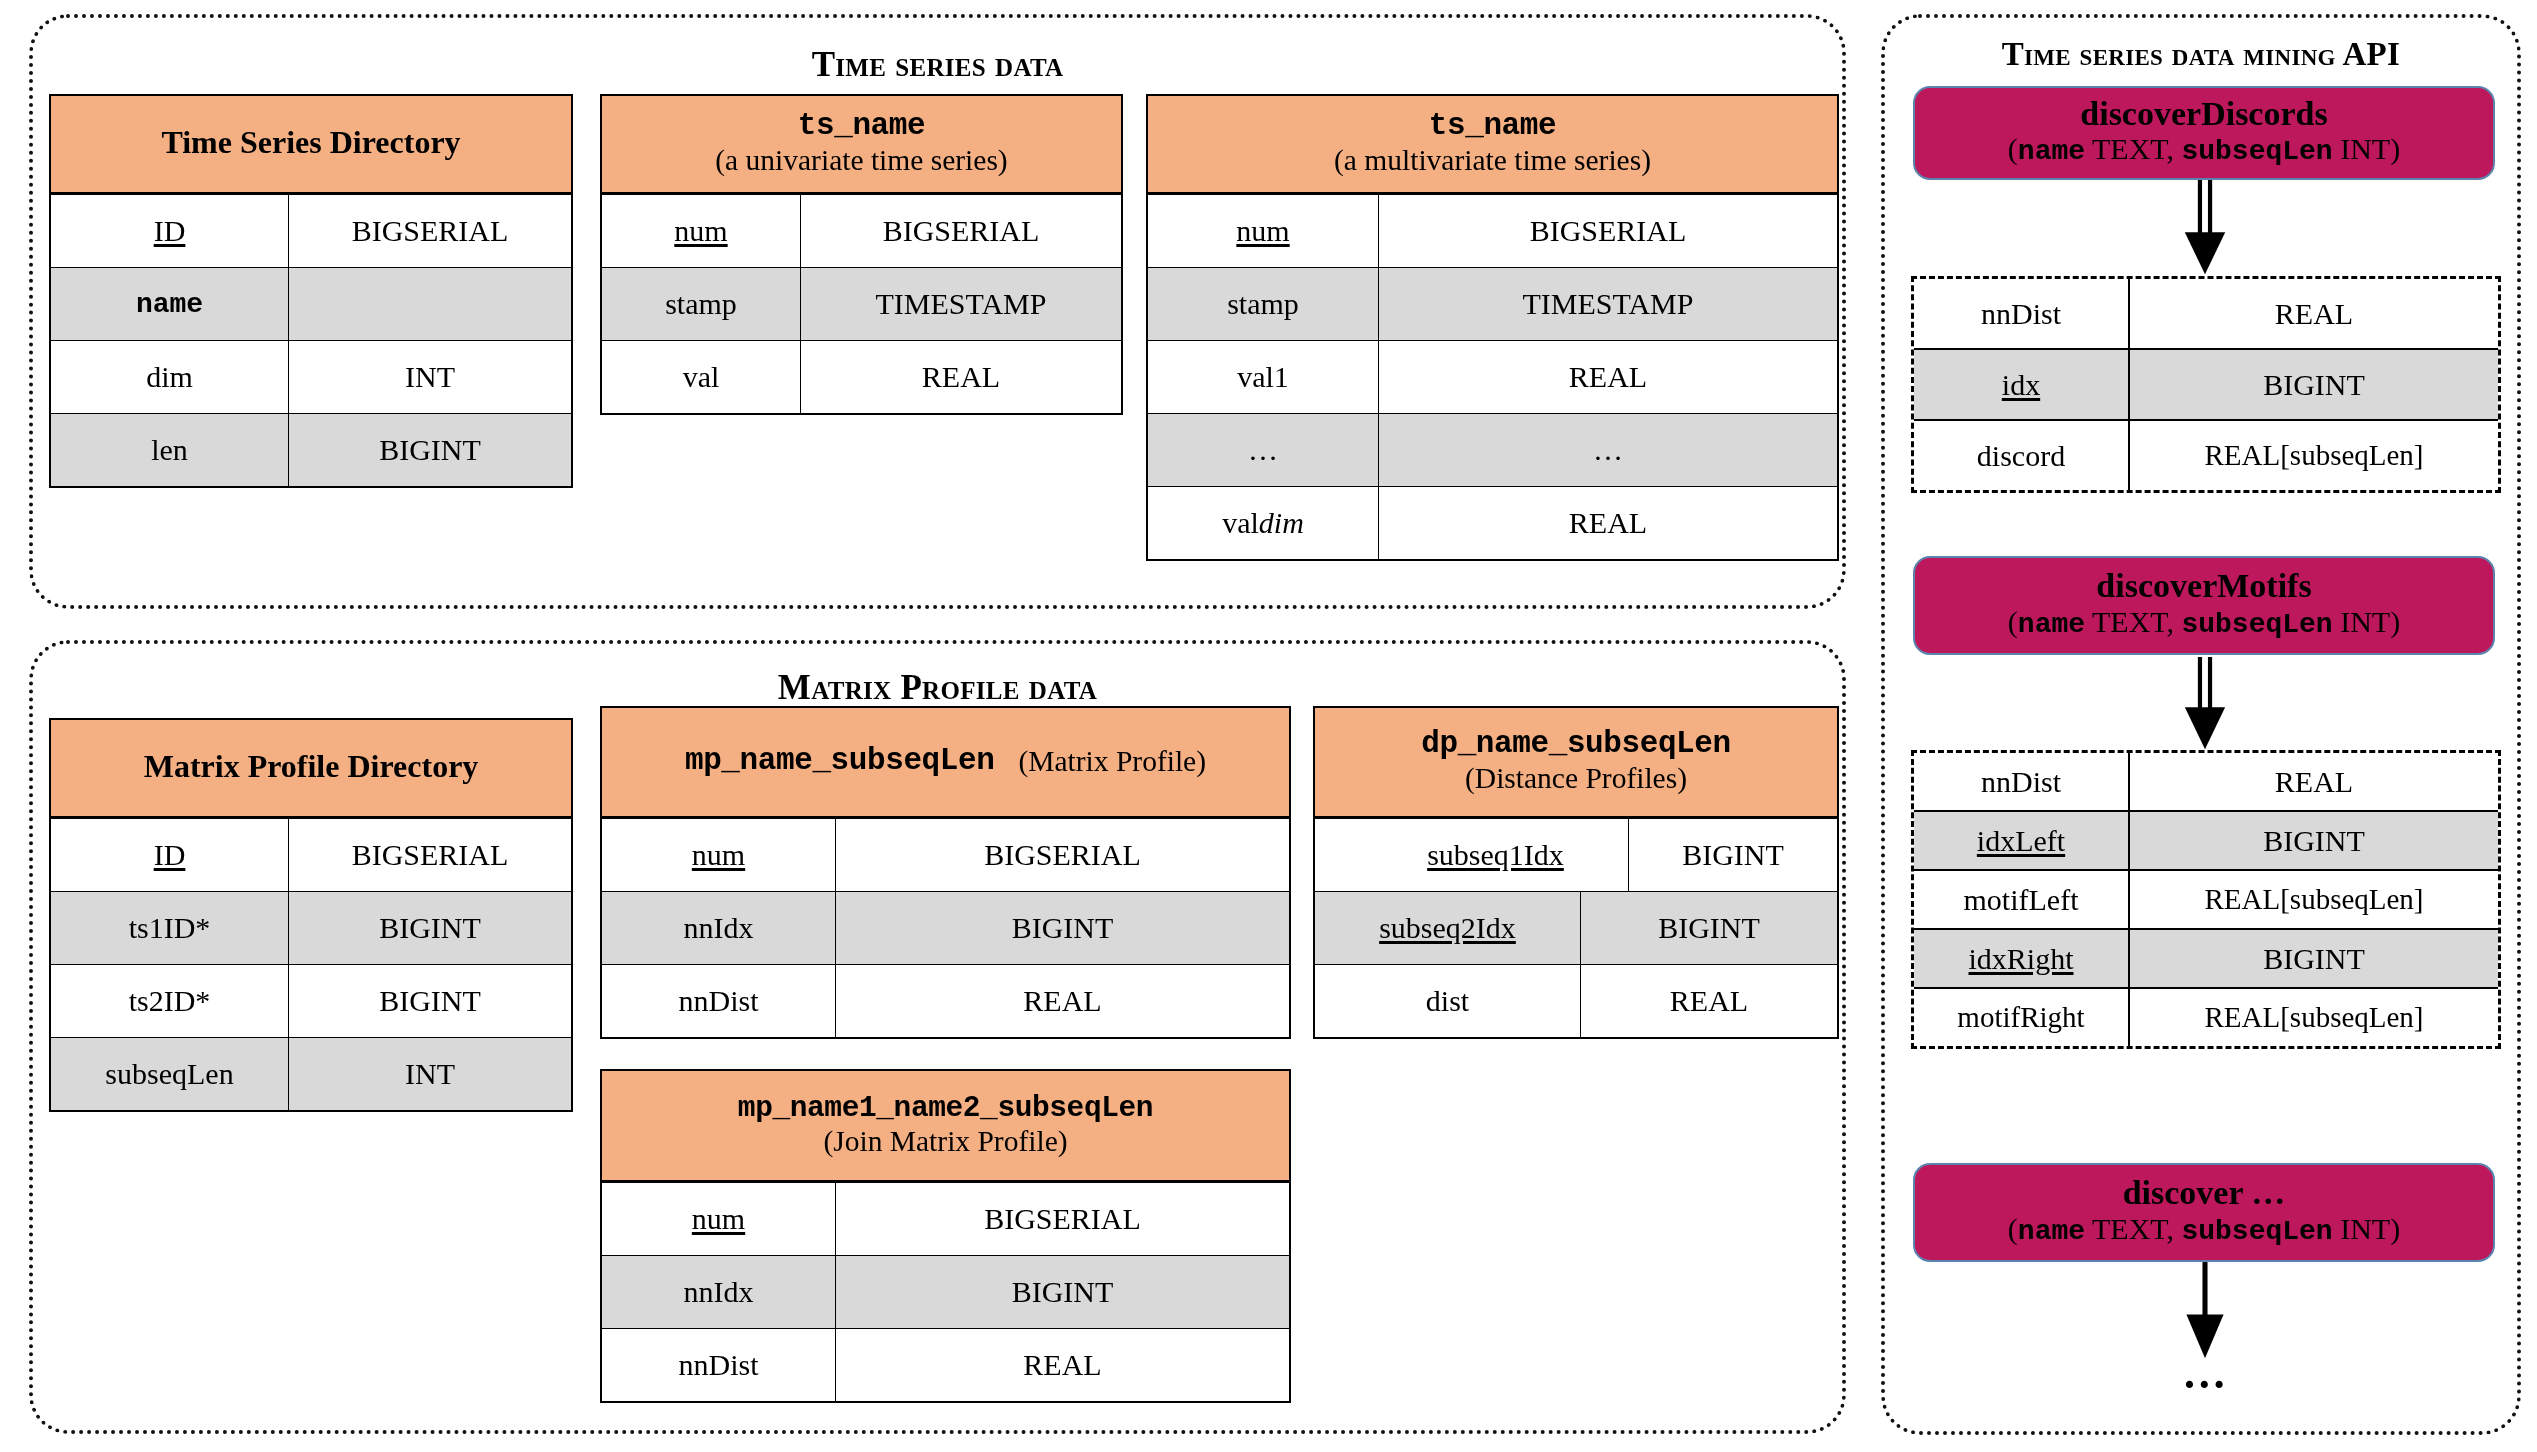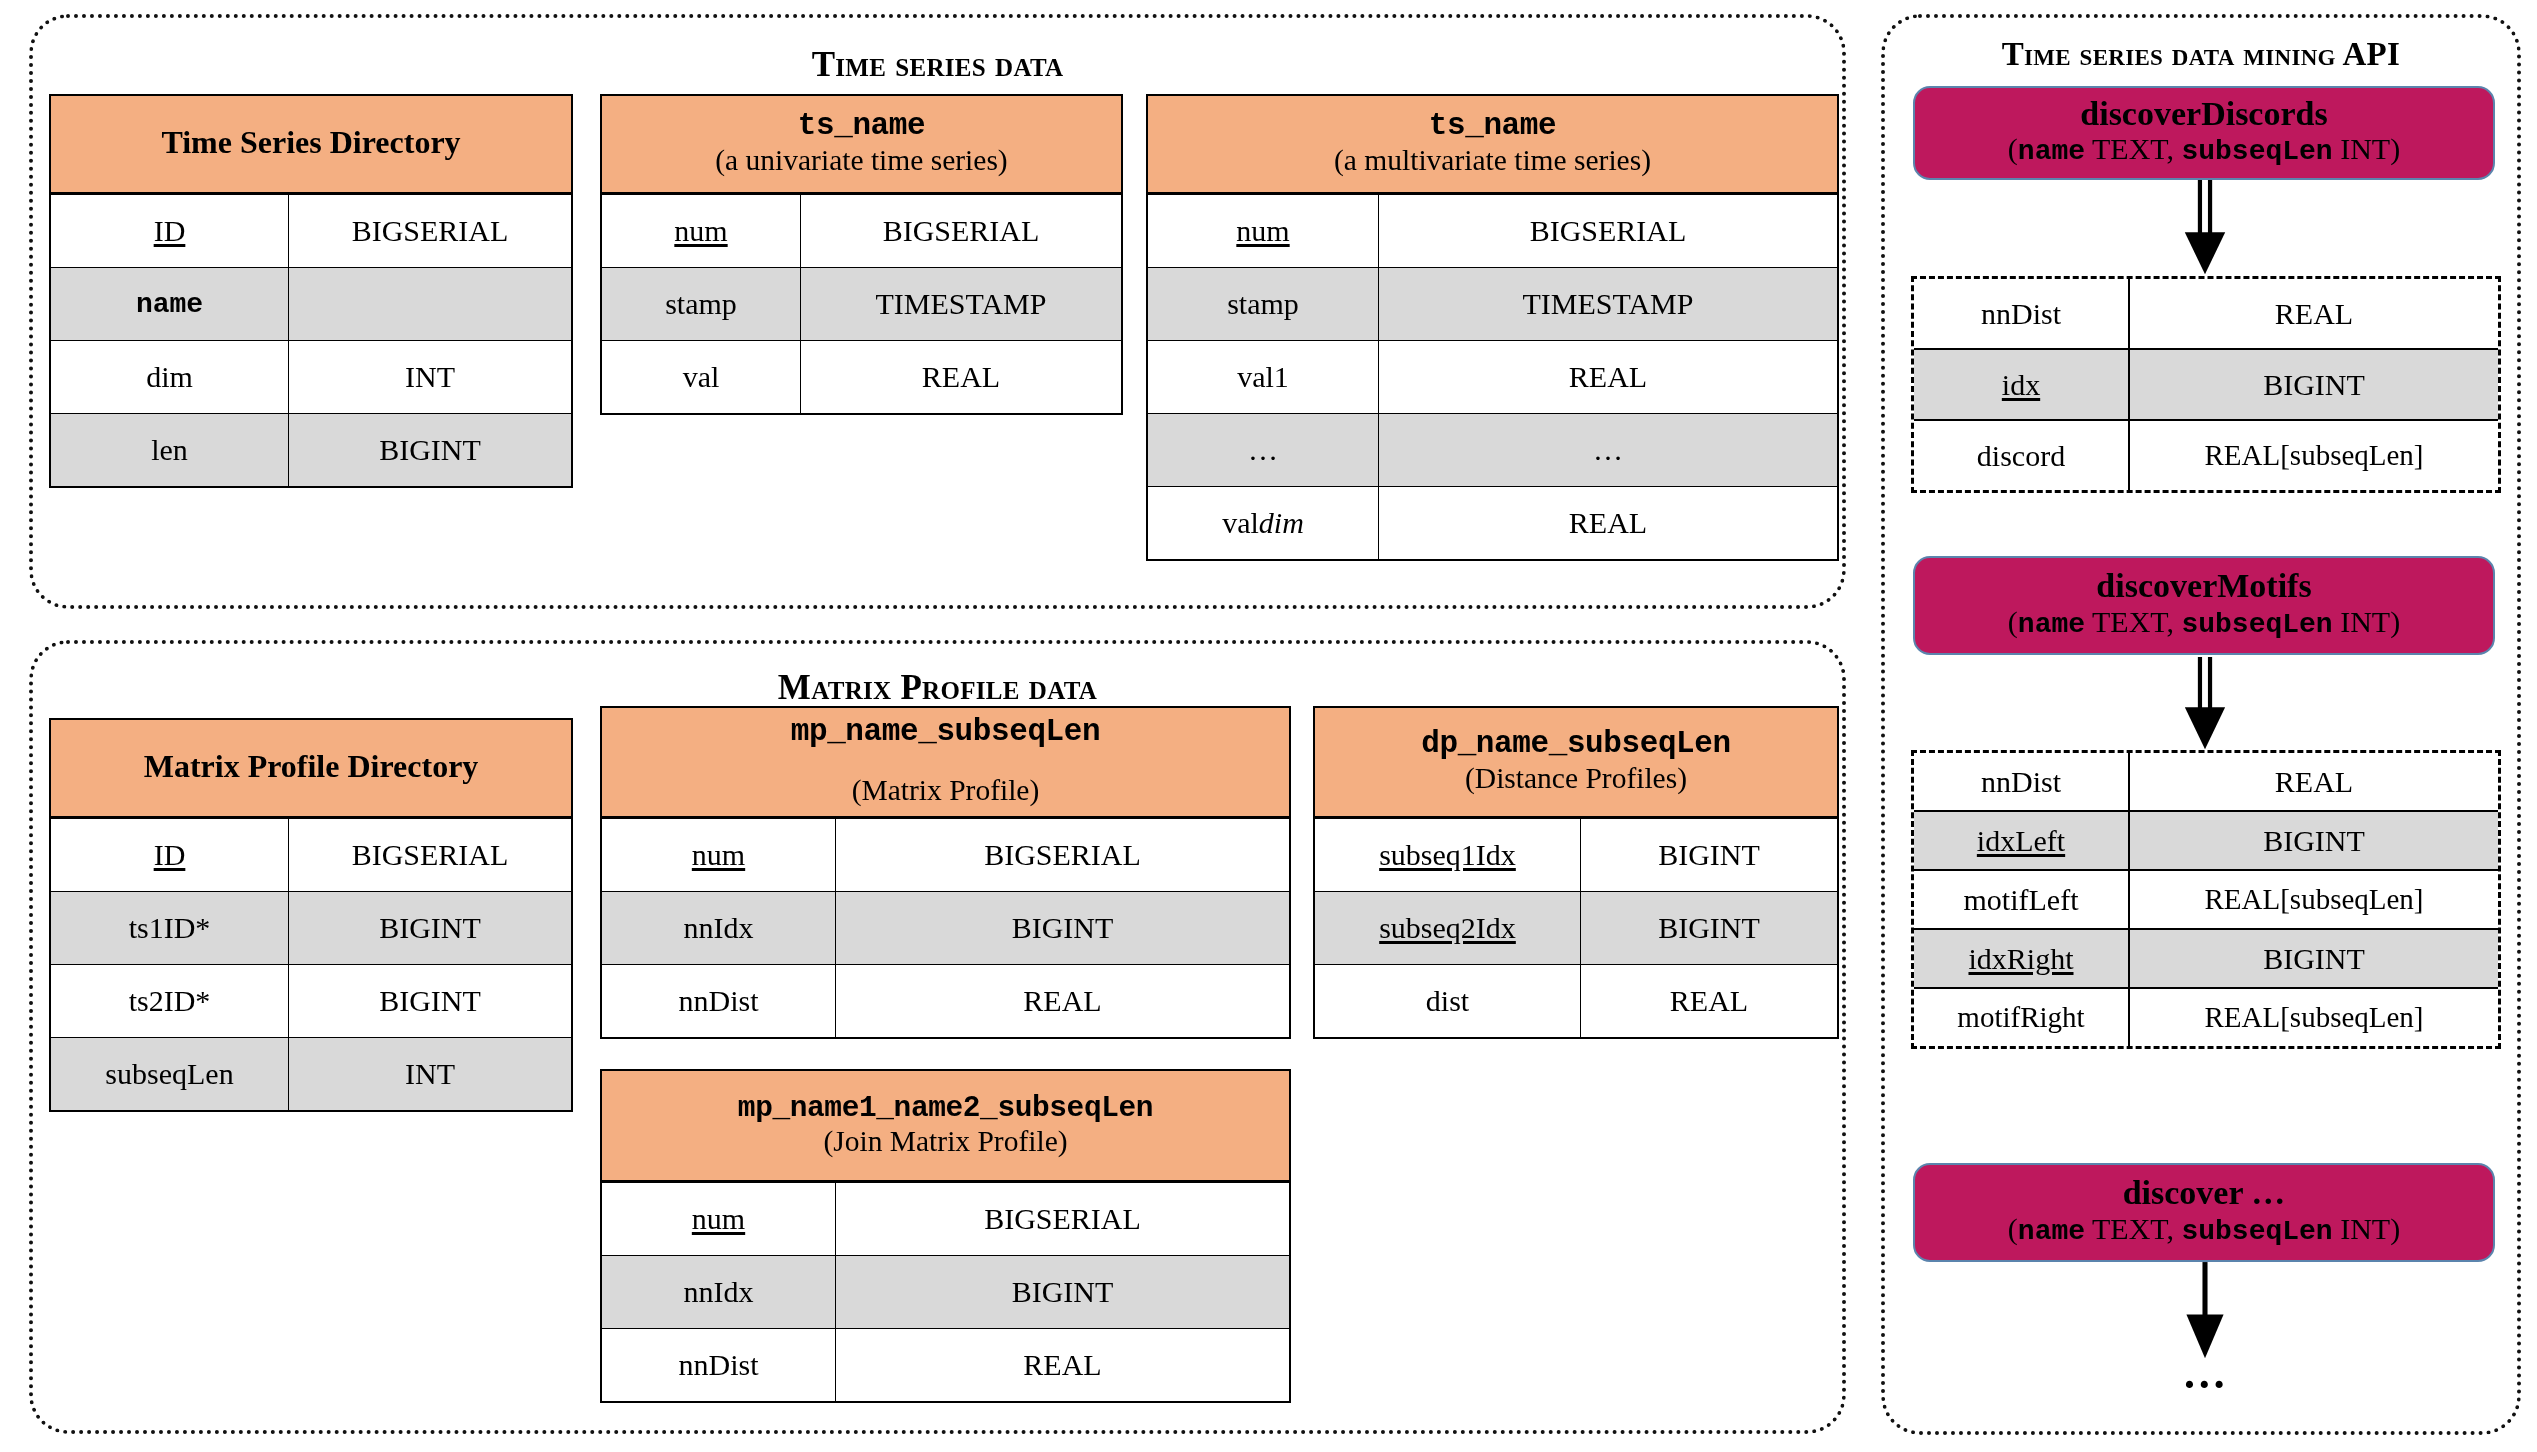--- a/index.html
+++ b/index.html
@@ -260,21 +260,21 @@
       <div class="cell attr" style="width:238px;">ts2ID*</div>
       <div class="cell" style="flex:1;">BIGINT</div>
     </div>
     <div class="row alt" style="height:72px;">
       <div class="cell attr" style="width:238px;">subseqLen</div>
       <div class="cell" style="flex:1;">INT</div>
     </div>
   </div>
 
   <div class="tbl" id="tbl-mp" style="left:600px;top:706px;width:691px;">
-    <div class="thead" style="height:93px;display:flex;flex-direction:column;align-items:center;justify-content:center;gap:24px;">
+    <div class="thead" style="height:93px;display:flex;flex-direction:row;align-items:center;justify-content:center;gap:24px;">
       <span class="tname">mp_name_subseqLen</span>
       <span class="tsub">(Matrix Profile)</span>
     </div>
     <div class="row" style="height:72px;">
       <div class="cell attr" style="width:234px;">
           <u>num</u>
         </div>
       <div class="cell" style="flex:1;">BIGSERIAL</div>
     </div>
     <div class="row alt" style="height:72px;">
@@ -285,21 +285,21 @@
       <div class="cell attr" style="width:234px;">nnDist</div>
       <div class="cell" style="flex:1;">REAL</div>
     </div>
   </div>
 
   <div class="tbl" id="tbl-dp" style="left:1313px;top:706px;width:526px;">
     <div class="thead" style="height:93px;display:flex;flex-direction:column;align-items:center;justify-content:center;">
       <span class="tname">dp_name_subseqLen</span>
       <span class="tsub">(Distance Profiles)</span>
     </div>
-    <div class="row" style="height:72px;">
+    <div class="row" style="height:72px;padding-left:48px;">
       <div class="cell attr" style="width:266px;">
           <u>subseq1Idx</u>
         </div>
       <div class="cell" style="flex:1;">BIGINT</div>
     </div>
     <div class="row alt" style="height:72px;">
       <div class="cell attr" style="width:266px;">
           <u>subseq2Idx</u>
         </div>
       <div class="cell" style="flex:1;">BIGINT</div>

